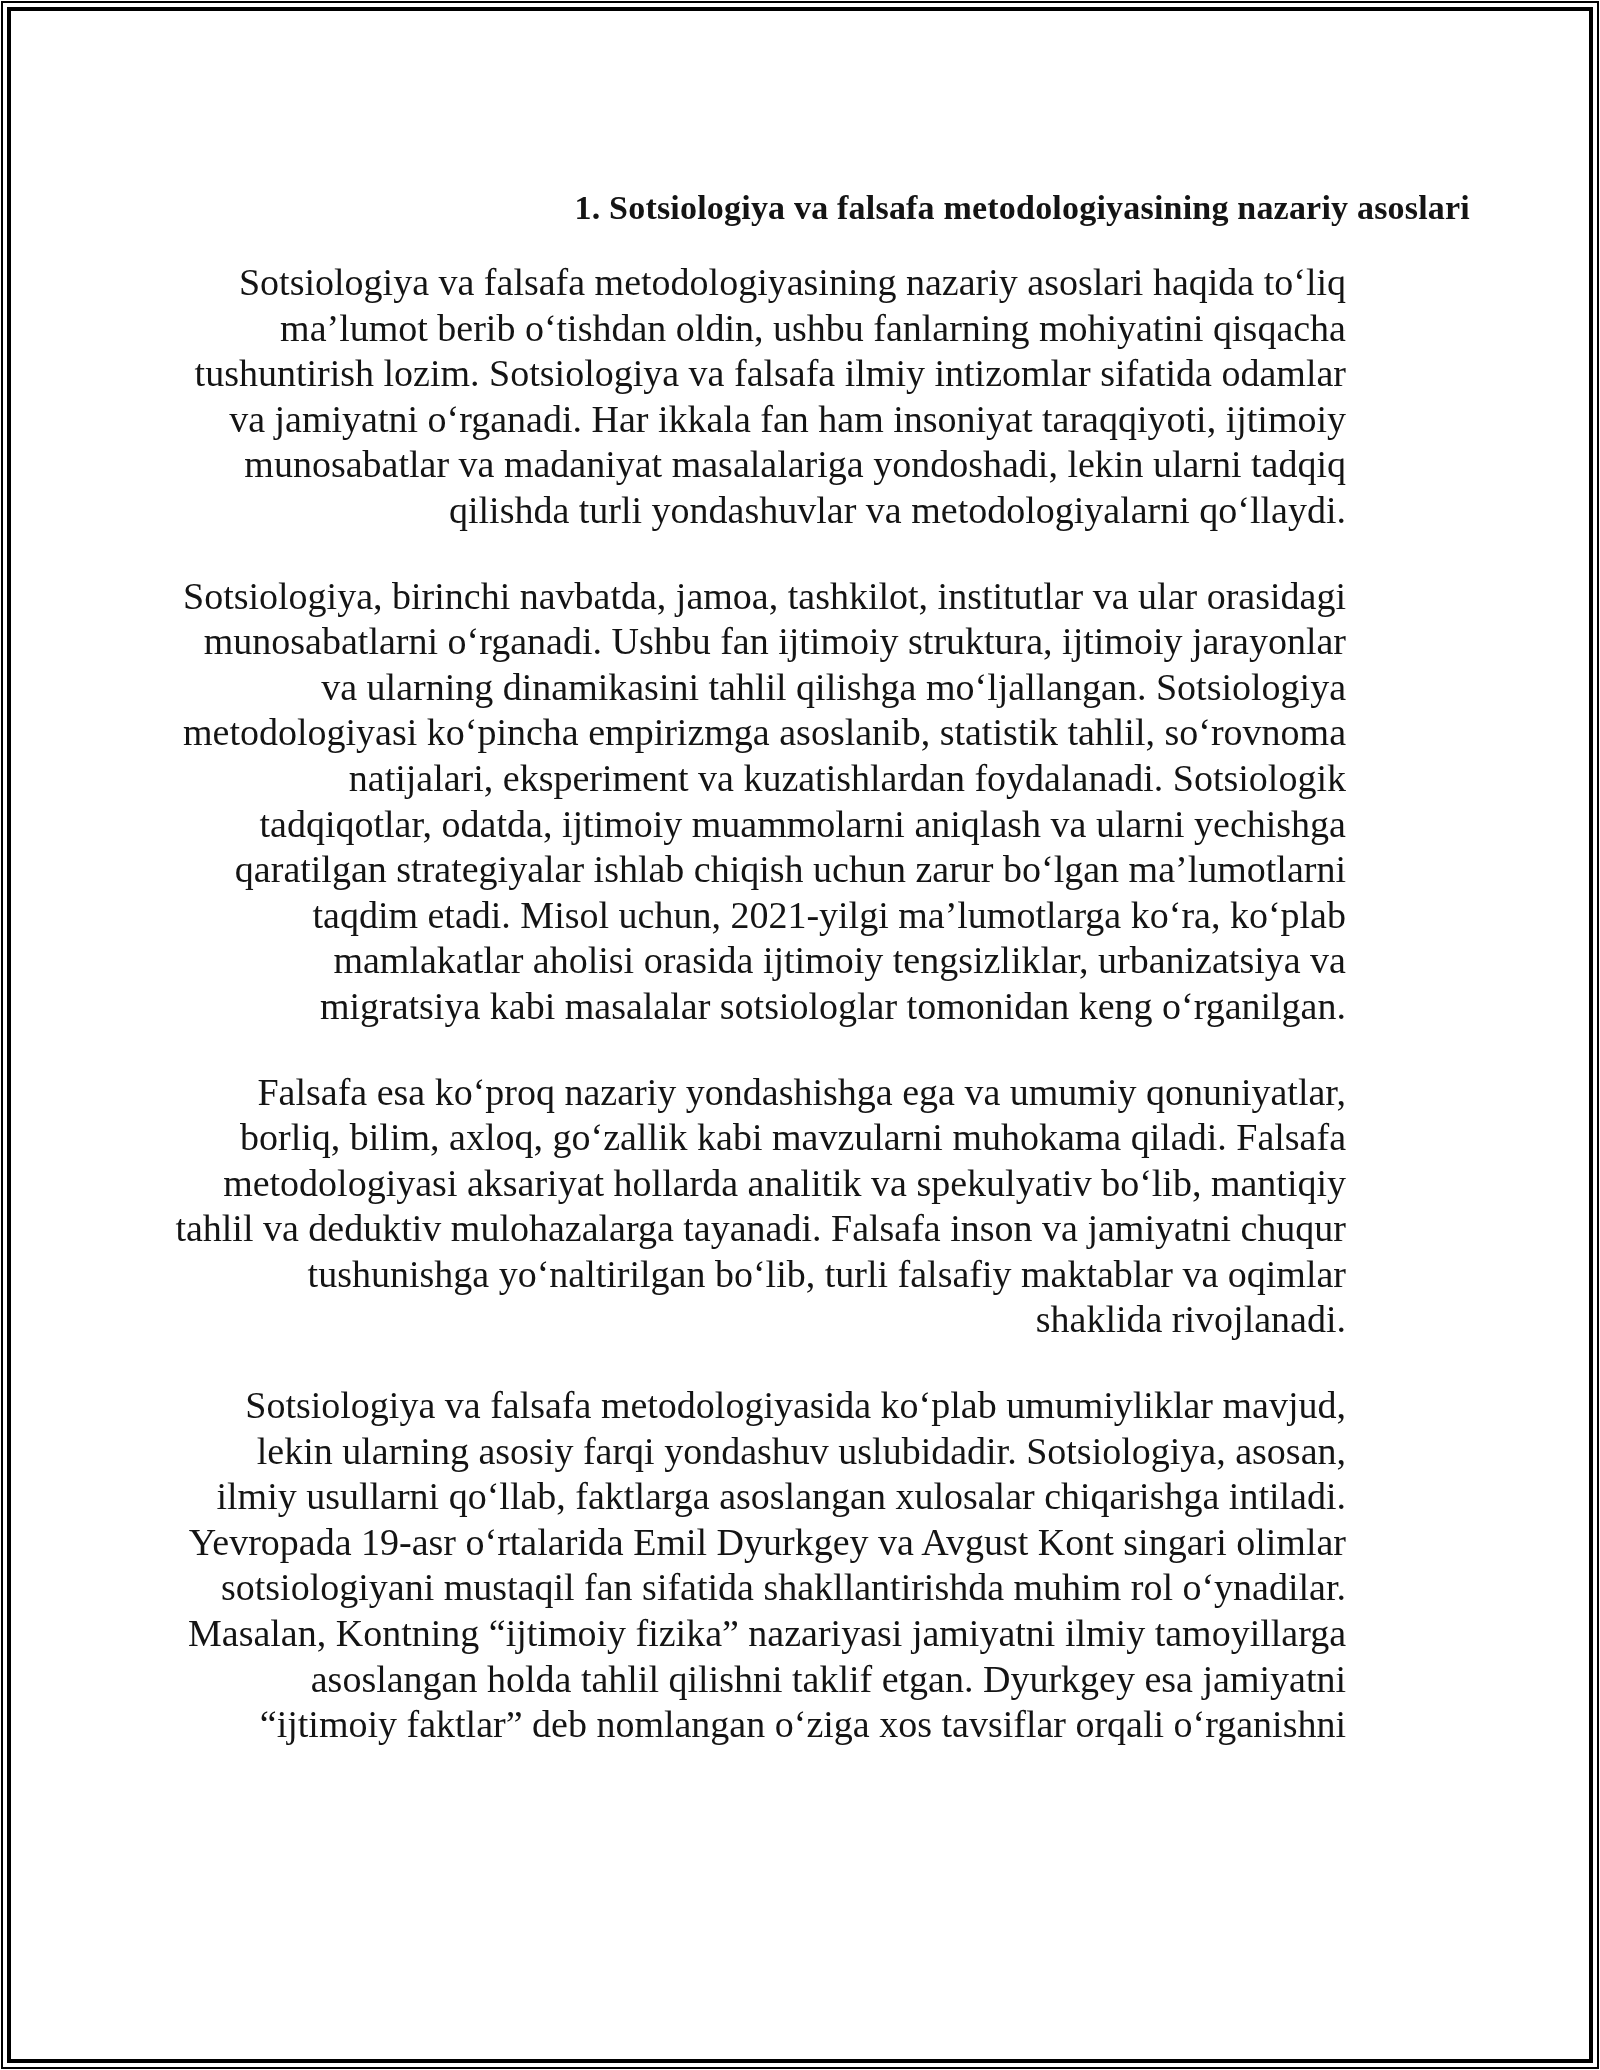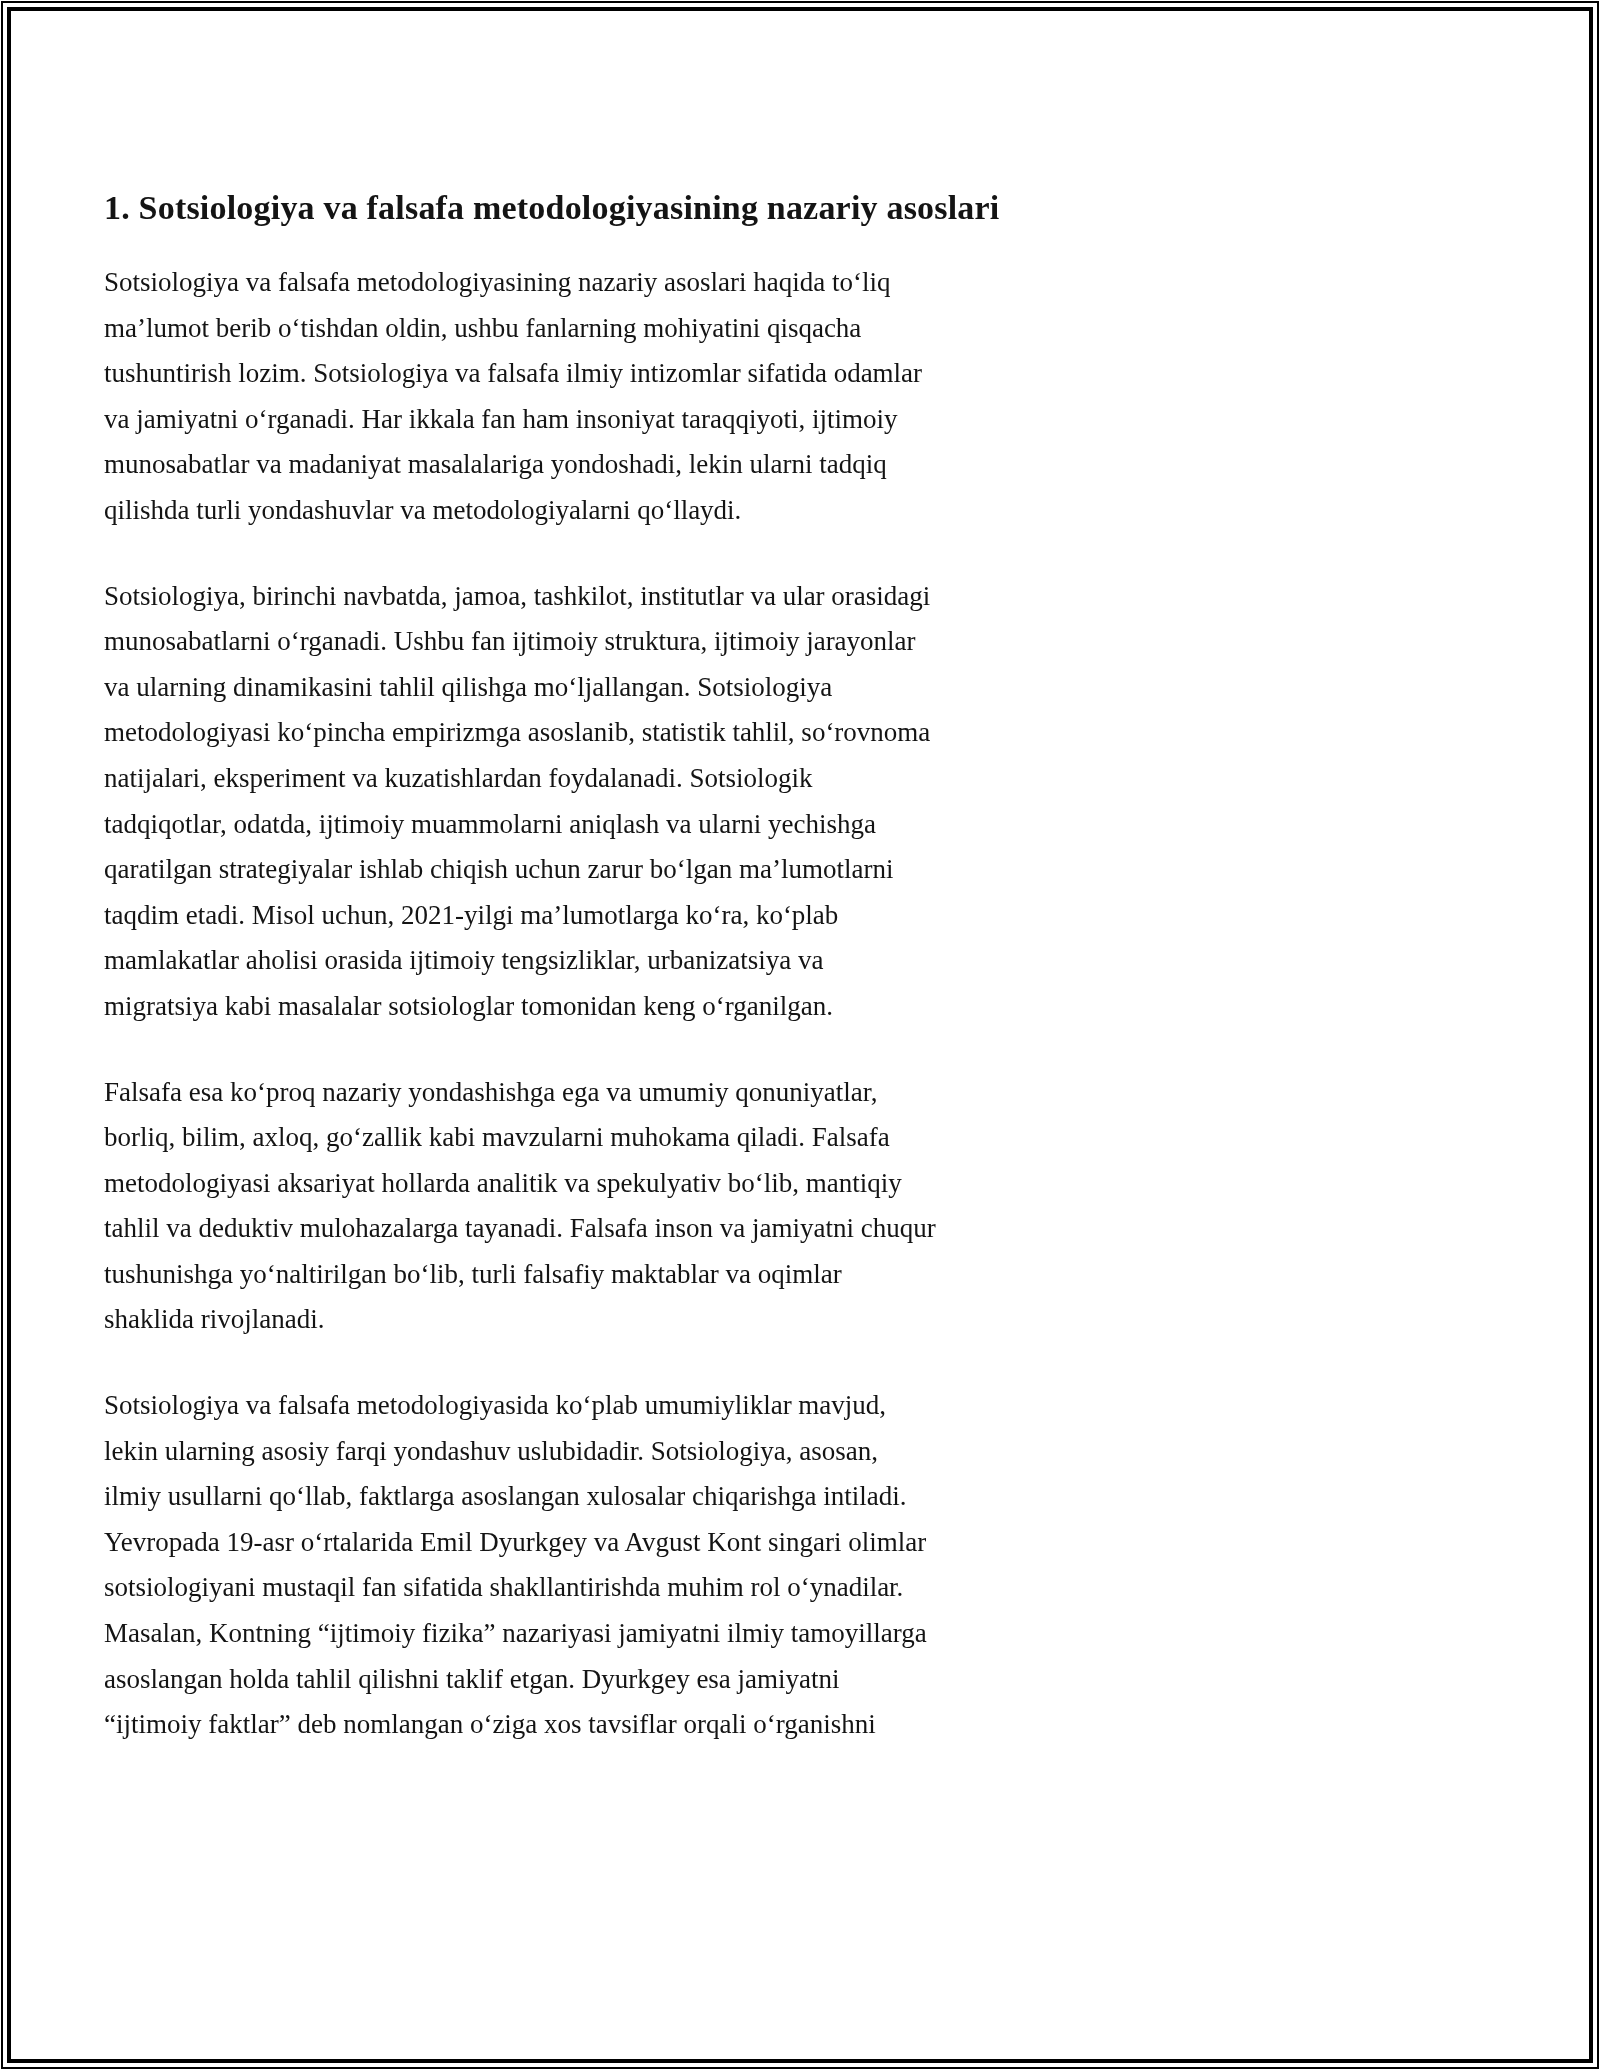--- a/index.html
+++ b/index.html
@@ -30,32 +30,33 @@
     position: absolute;
     inset: 7px;
     border: 4px solid #000000;
     pointer-events: none;
   }
   .content {
     position: absolute;
     top: 0;
     left: 0;
     right: 0;
-    padding: 186px 130px 0 104px;
+    padding: 186px 130px 0 76px;
     box-sizing: border-box;
+    text-align: right;
   }
   h1.doc-title {
     font-size: 34px;
     line-height: 44px;
     font-weight: bold;
     margin: 0 0 30px 0;
     letter-spacing: 0.2px;
   }
   .para {
-    font-size: 27px;
+    font-size: 38px;
     line-height: 45.6px;
     margin: 0;
     white-space: pre-line; 
     max-width: 1270px;
   }
   .para + .para {
     margin-top: 40px;
   }
 </style>
 </head>

